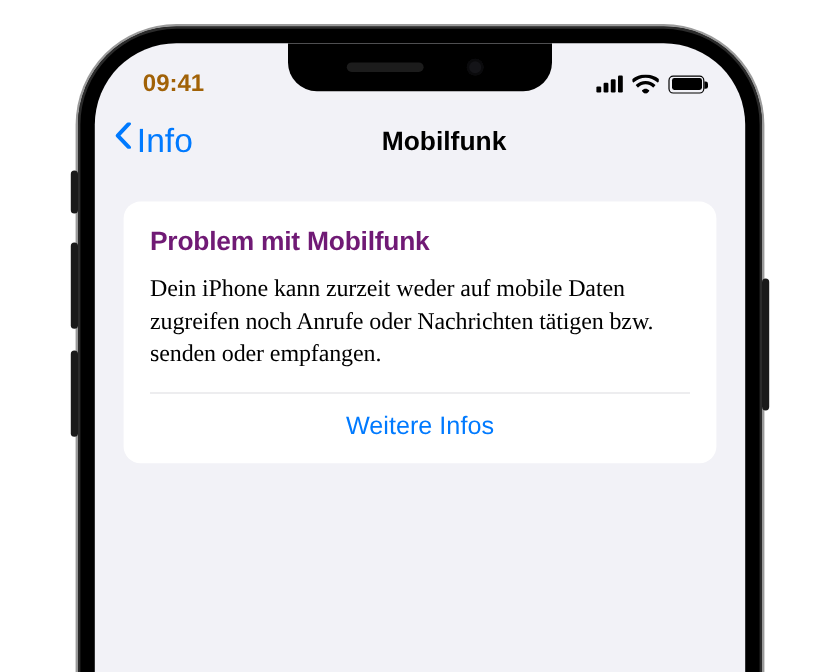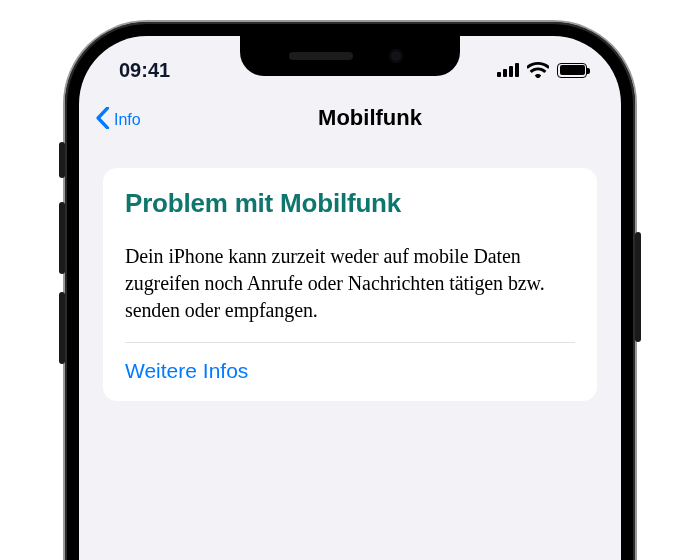--- a/index.html
+++ b/index.html
@@ -64,21 +64,21 @@
     .status-bar {
       position: absolute;
       top: 0; left: 0; right: 0;
       height: 54px;
       display: flex;
       justify-content: space-between;
       align-items: center;
       padding: 14px 34px 0 40px;
       font-weight: 600;
       font-size: 20px;
-      color: #0f172a;
+      color: #a16207;
       z-index: 5;
     }
     .status-right { display: flex; align-items: center; gap: 8px; }
     .signal-bars { display: flex; align-items: flex-end; gap: 2px; height: 14px; }
     .signal-bars span { width: 4px; background: #000; border-radius: 1px; display: block; }
     .signal-bars span:nth-child(1){height:5px}
     .signal-bars span:nth-child(2){height:8px}
     .signal-bars span:nth-child(3){height:11px}
     .signal-bars span:nth-child(4){height:14px}
     .battery {
@@ -95,40 +95,40 @@
       top: 54px; left: 0; right: 0;
       height: 56px;
       display: flex;
       align-items: center;
       justify-content: center;
     }
     .back-btn {
       position: absolute;
       left: 16px;
       display: flex;
-      align-items: flex-end;
+      align-items: flex-start;
       color: #007aff;
-      font-size: 16px;
+      font-size: 28px;
       gap: 4px;
     }
     .nav-title { font-size: 22px; font-weight: 600; color: #000; margin-left: 40px; }
     .content {
       position: absolute;
       top: 132px; left: 24px; right: 24px;
     }
     .card {
       background: #fff;
       border-radius: 14px;
       padding: 20px 22px 0 22px;
     }
-    .card-title { font-size: 26px; font-weight: 700; color: #0f766e; margin-bottom: 24px; letter-spacing: -0.2px; }
+    .card-title { font-size: 22px; font-weight: 700; color: #701a75; margin-bottom: 14px; letter-spacing: -0.2px; }
     .card-body  { font-size: 20px; line-height: 1.35; color: #000; letter-spacing: -0.1px; font-family: Liberation Serif, serif; }
     .divider { height: 1px; background: #e2e2e5; margin: 18px 0 0 0; }
     .card-link {
-      color: #007aff; font-size: 21px; padding: 16px 0 18px 0;
+      color: #007aff; font-size: 21px; padding: 16px 0 18px 0; text-align: center;
     }
   </style>
 </head>
 <body>
 
 <div class="phone-frame">
   <div class="side-btn side-left-1"></div>
   <div class="side-btn side-left-2"></div>
   <div class="side-btn side-left-3"></div>
   <div class="side-btn side-right-1"></div>

